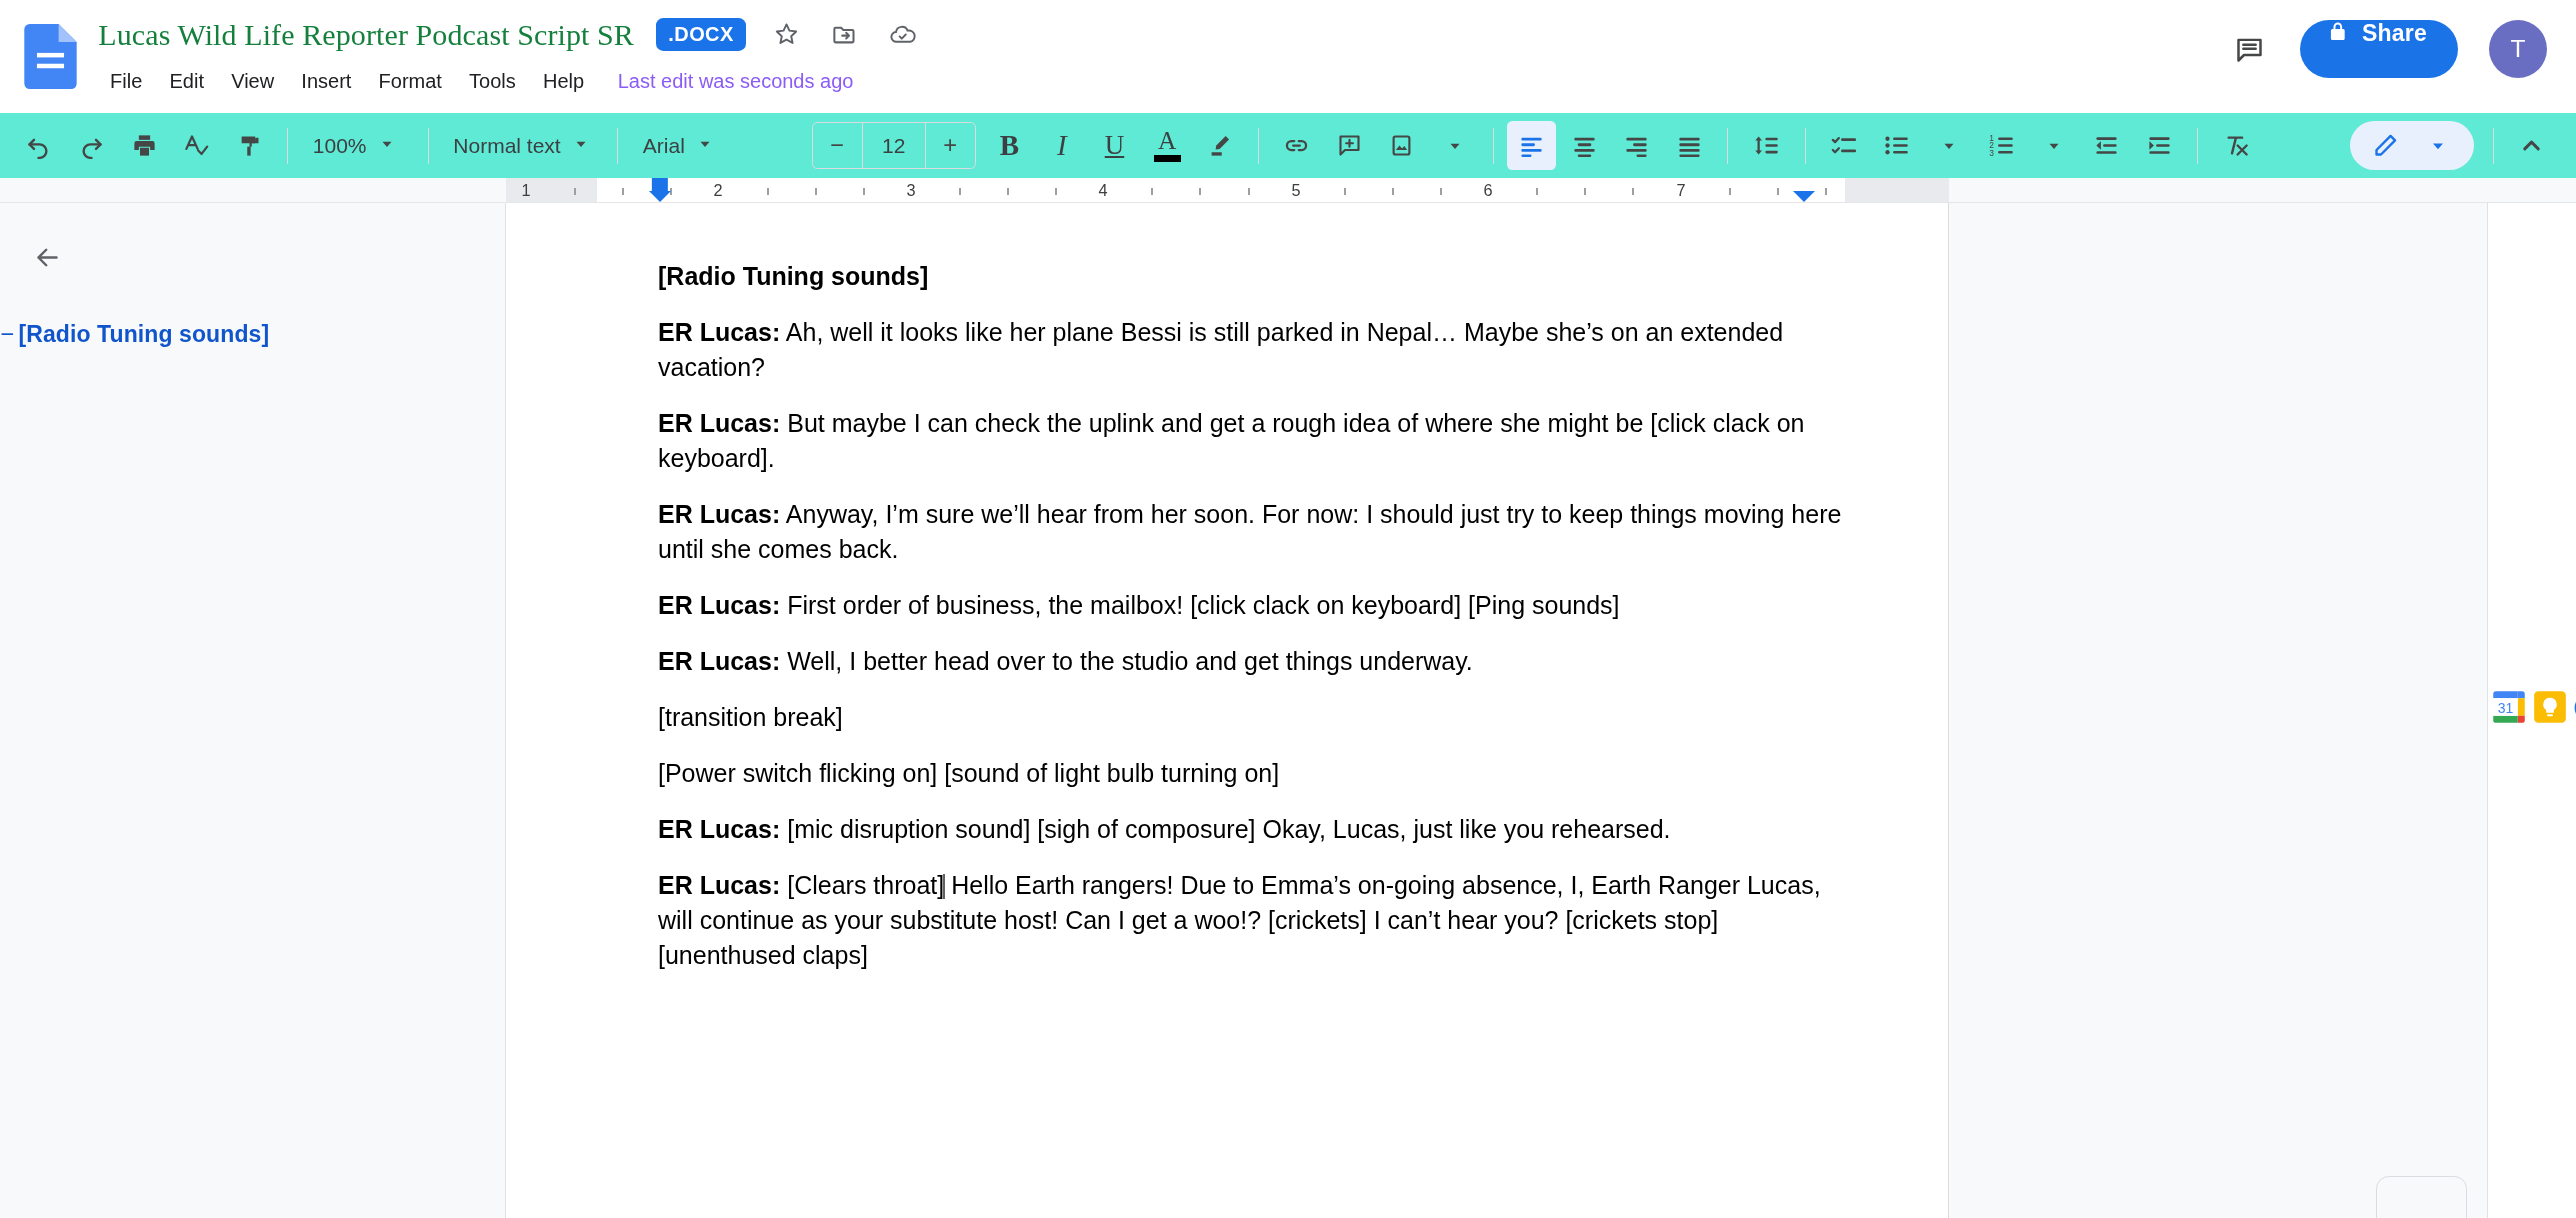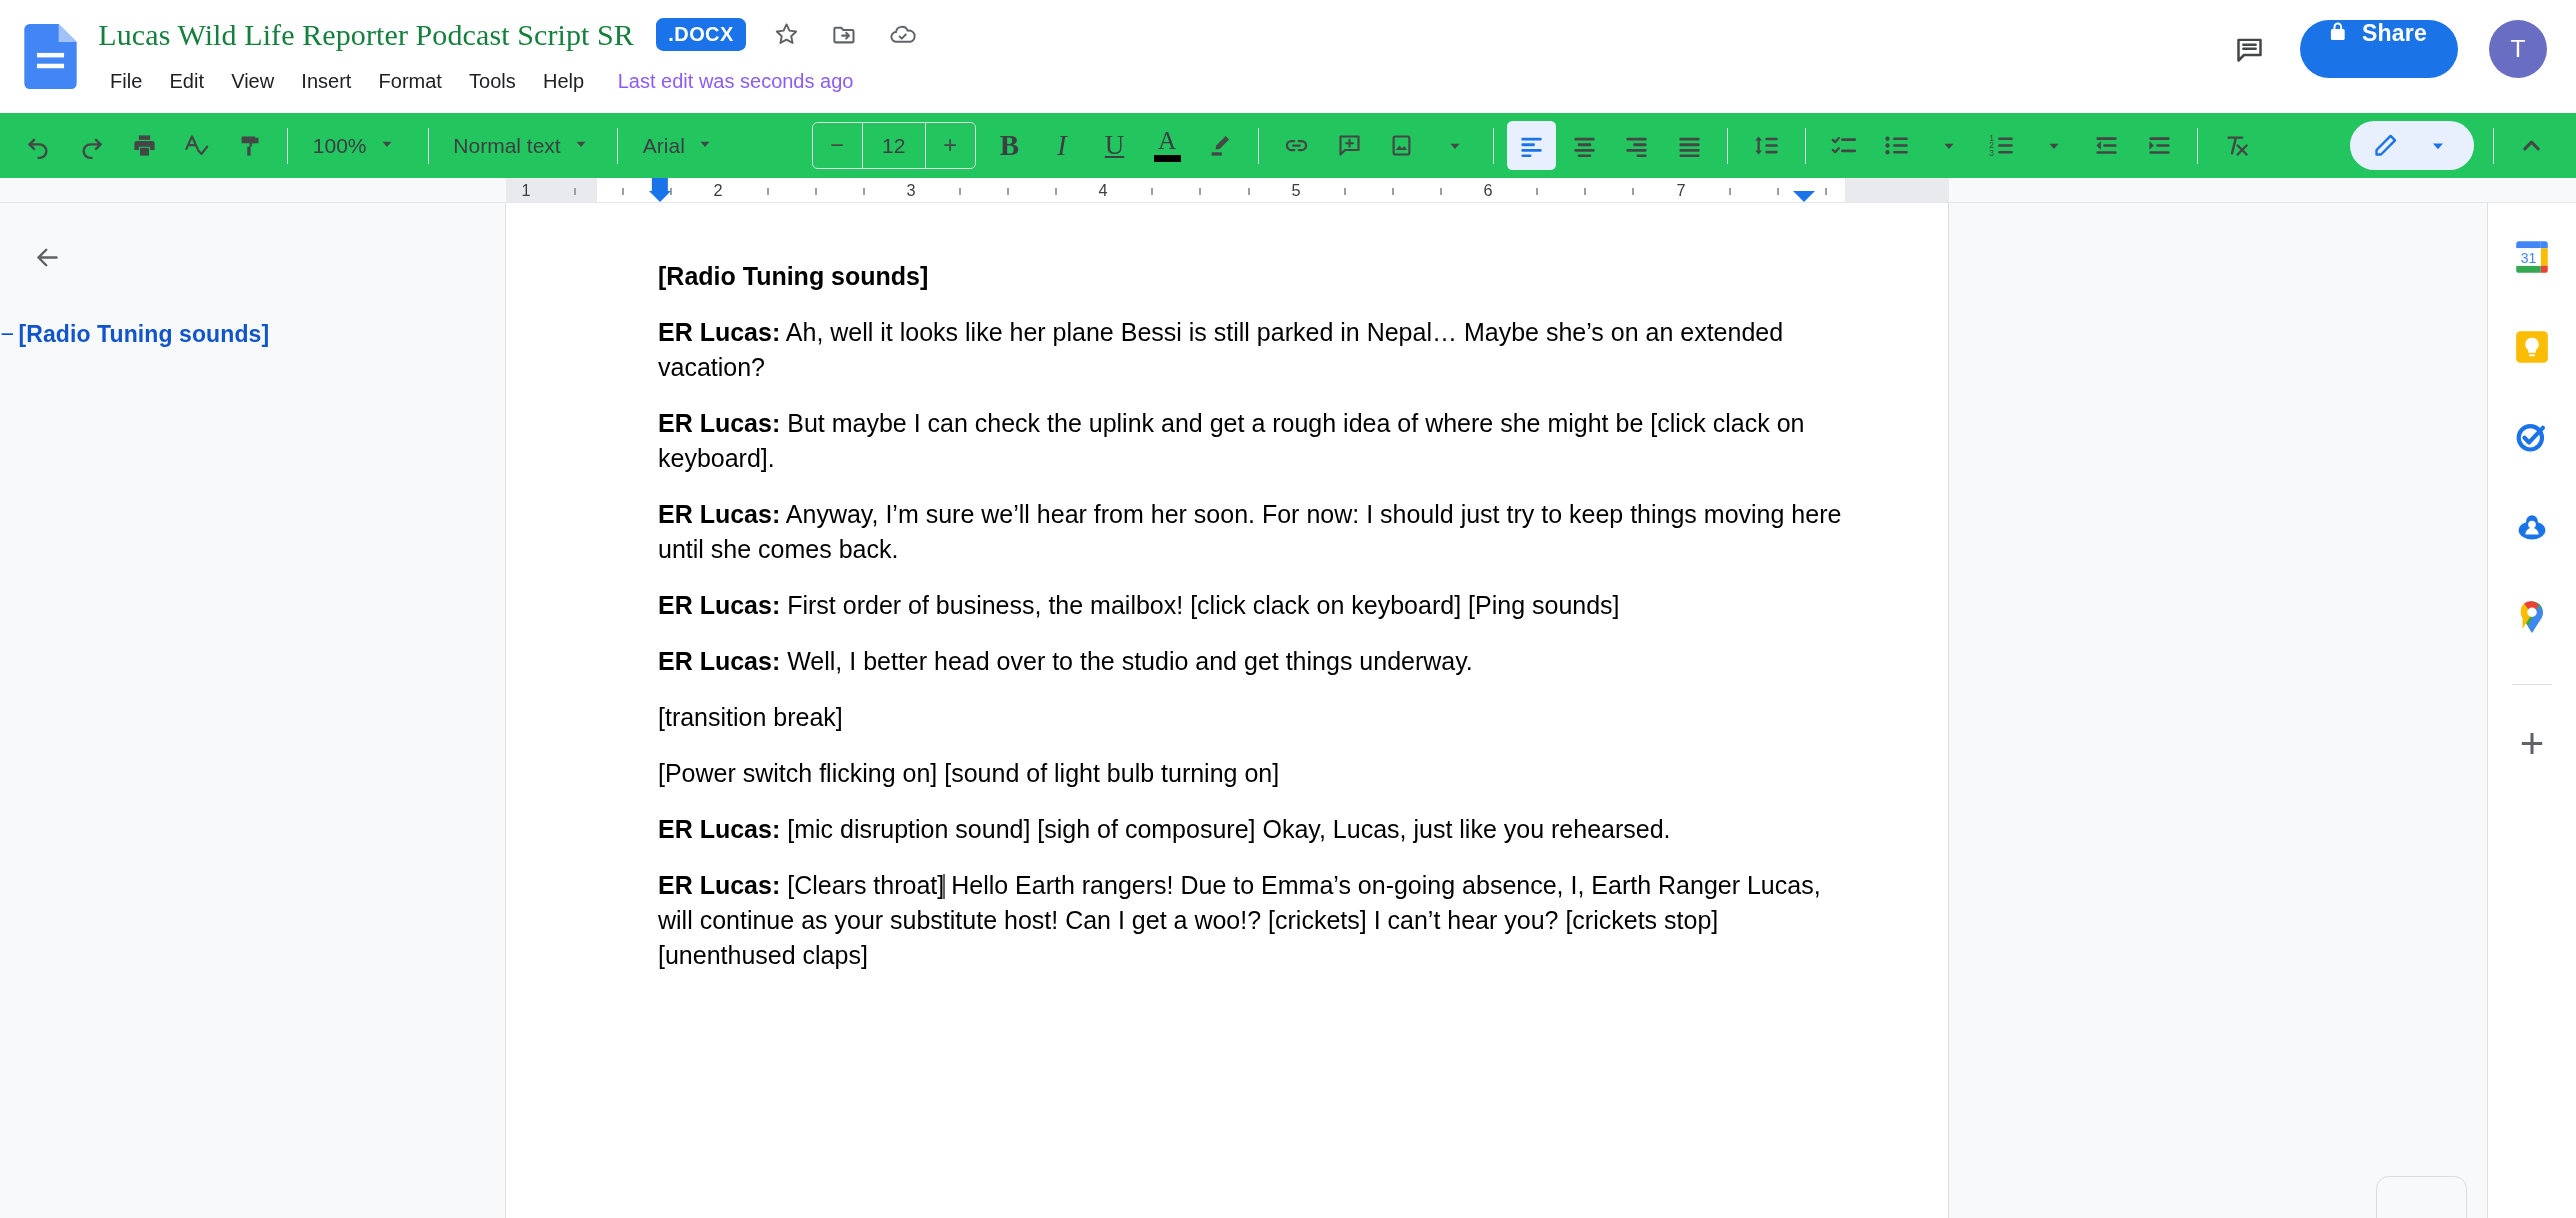--- a/index.html
+++ b/index.html
@@ -108,21 +108,21 @@
     border-radius: 50%;
     background: #6a6ec2;
     color: #fff;
     display: flex; align-items: center; justify-content: center;
     font-size: 24.5px;
   }
 
   
   .toolbar {
     height: 65px;
-    background: #22c55e;
+    background: #5eead4;
     display: flex;
     align-items: center;
     padding: 0 18px 0 12.7px;
     position: relative;
   }
   .tb {
     height: 49px; min-width: 49px;
     display: flex; align-items: center; justify-content: center;
     border-radius: 5.4px;
     color: #444746;
@@ -322,21 +322,21 @@
 
   
   .rail {
     position: absolute;
     right: 0; top: 0;
     width: 89px;
     height: 100%;
     background: #ffffff;
     border-left: 0.9px solid #e0e1e3;
     display: flex;
-    flex-direction: column;
+    flex-direction: row;
     align-items: center;
     padding-top: 25.4px;
   }
   .rail-item {
     width: 56px; height: 56px;
     margin-bottom: 34px;
     display: flex; align-items: center; justify-content: center;
     border-radius: 50%;
   }
   .rail-divider {

